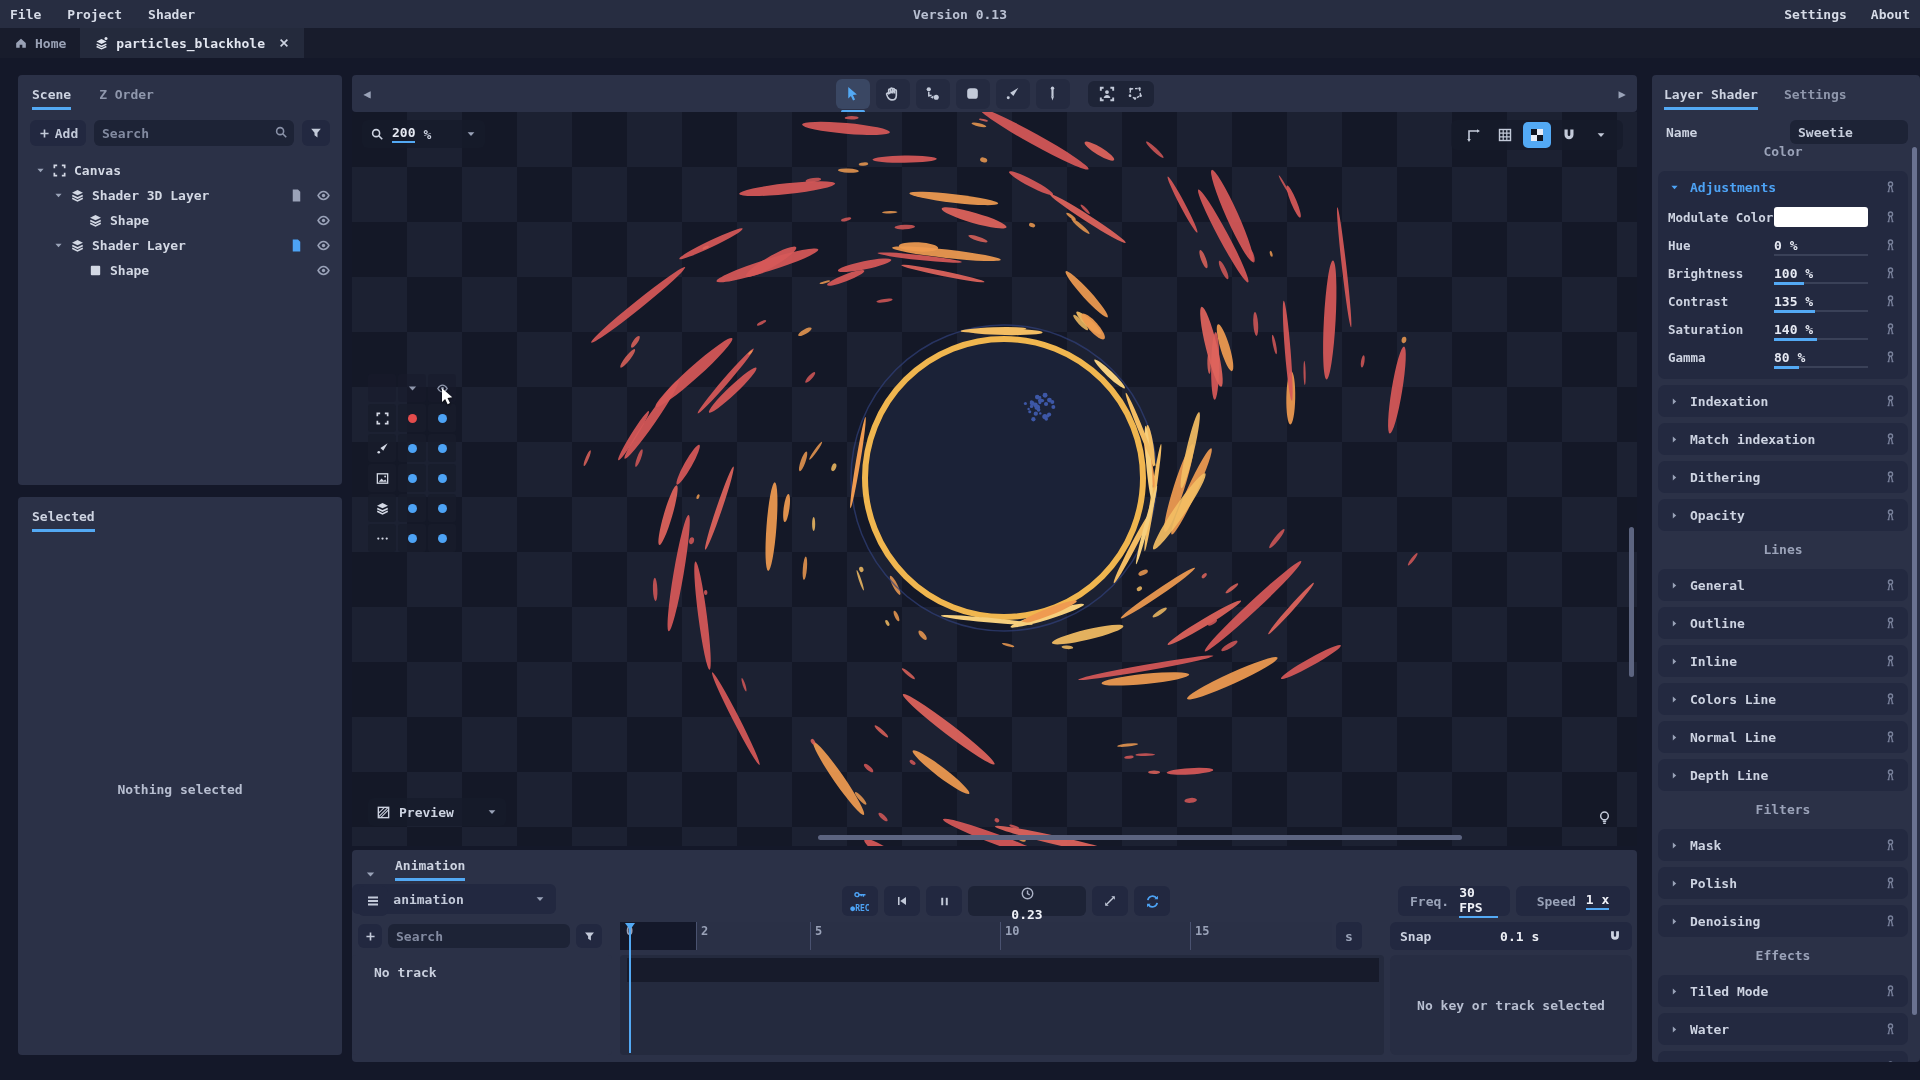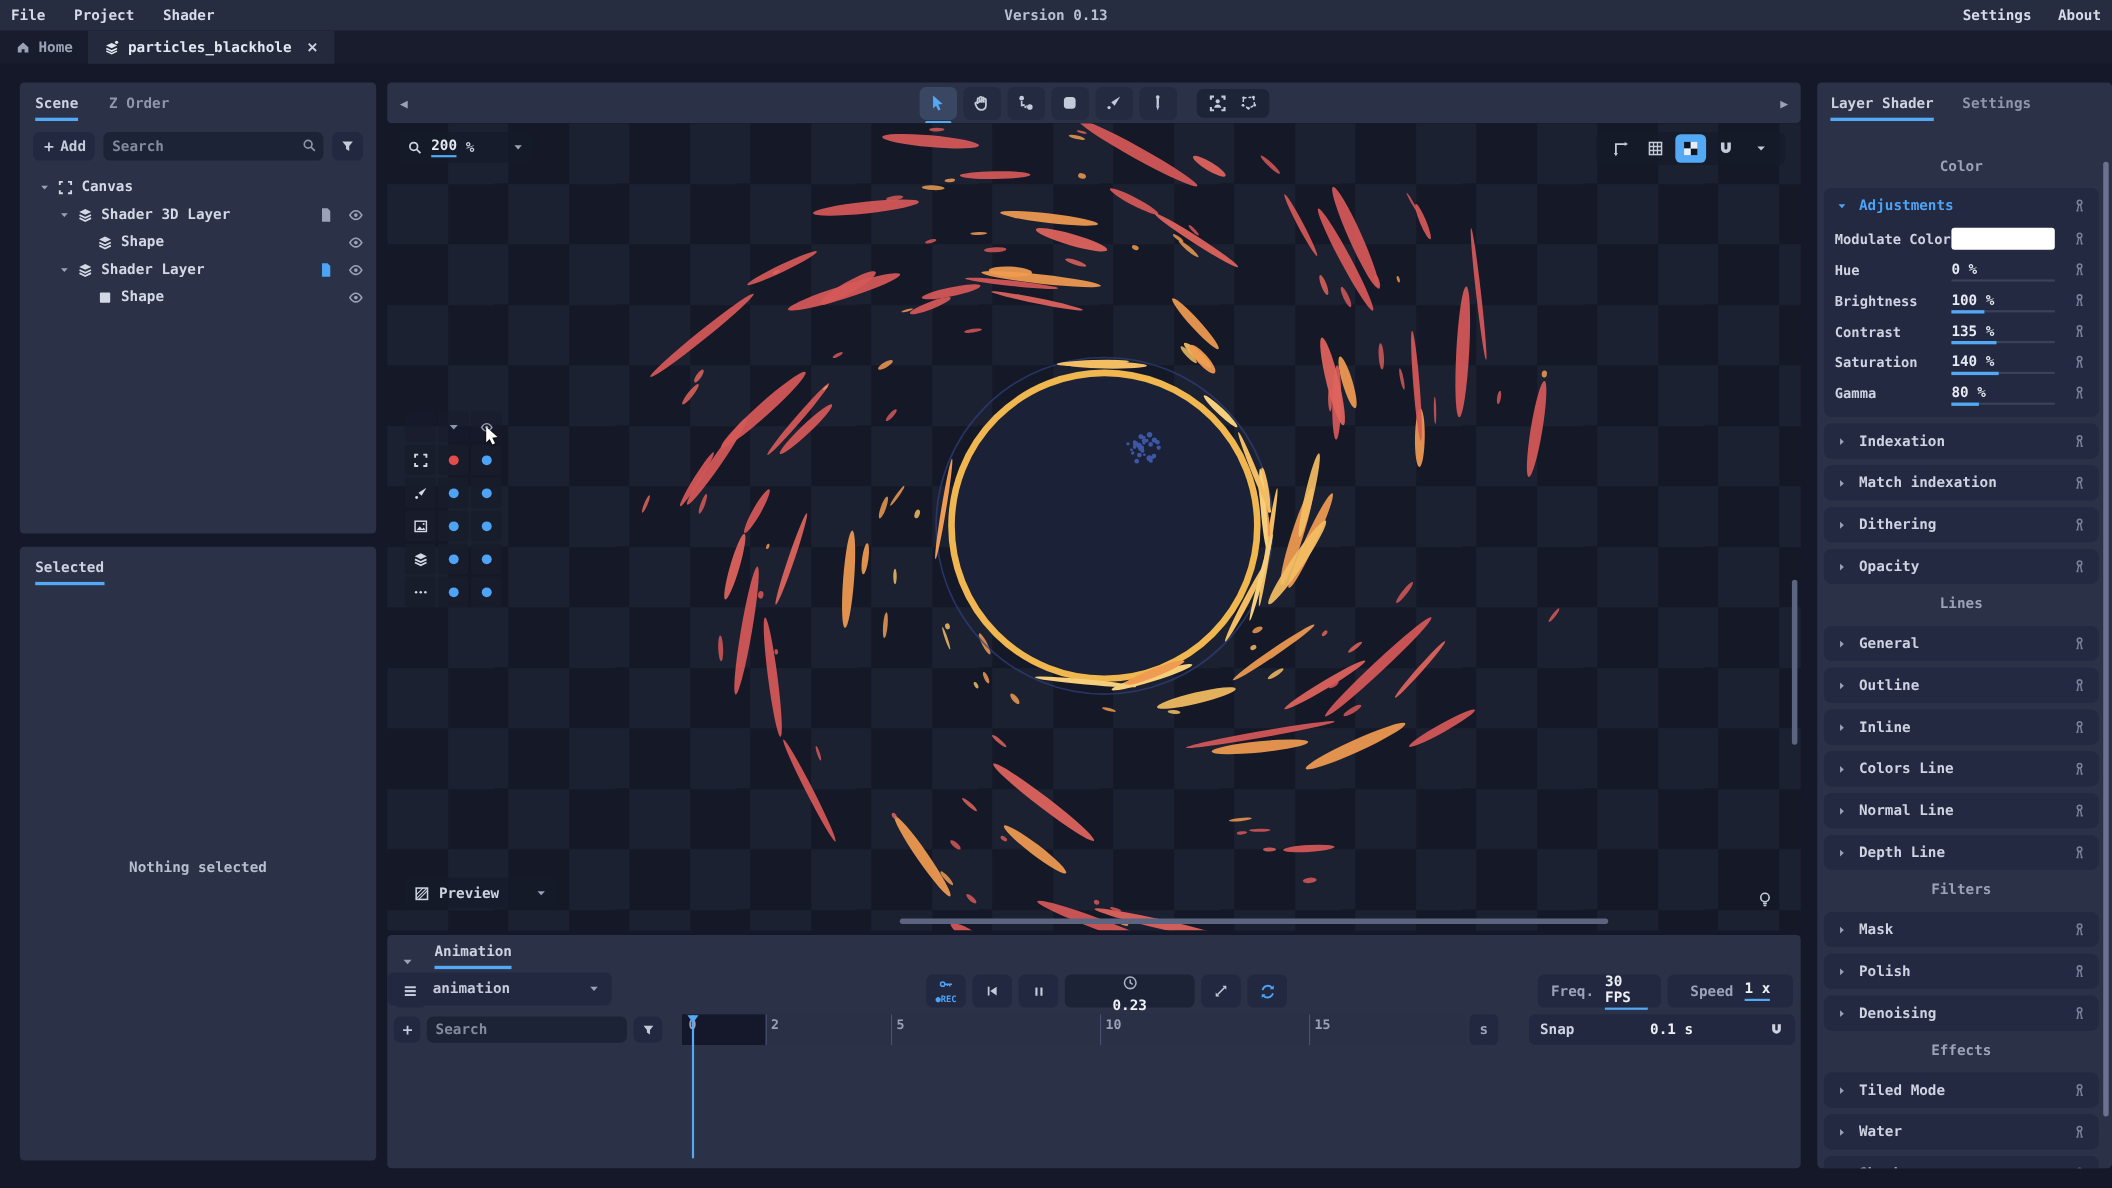--- a/index.html
+++ b/index.html
@@ -771,20 +771,24 @@
           <path d="M4 1.8 12.2 9l-3.8.5 2 4.1-1.9.9-2-4.1L4 12.8z" fill="currentColor"></path>
         </svg>
       </span>
   </div>
 
   <div class="panel" id="right-panel">
     <div class="tabs">
       <span class="ptab active">Layer Shader</span>
       <span class="ptab inactive">Settings</span>
     </div>
+    <div id="name-row">
+      <span>Name</span>
+      <input class="input" value="Sweetie" style="">
+    </div>
     <div id="rp-scroll">
         <div class="ghead">Color</div>
         <div class="section expanded" style="padding-bottom: 8px;">
           <div class="sec-h">
             <span class="chev icon">
               <svg viewBox="0 0 16 16" width="11" height="11">
                 <path d="M3.5 5.5 8 10.5 12.5 5.5z" fill="currentColor"></path>
               </svg>
             </span>
             <span class="t">Adjustments</span>
@@ -1275,15 +1279,26 @@
         <span>Snap</span>
         <span class="v">0.1 s</span>
         <span class="icon" id="snap-magnet">
             <svg viewBox="0 0 16 16" width="14" height="14">
               <path d="M3.5 2.5h3.2v5.2a1.3 1.3 0 0 0 2.6 0V2.5h3.2v5.2a4.5 4.5 0 0 1-9 0z" fill="currentColor"></path>
             </svg>
           </span>
       </div>
     </div>
 
+    <div id="bp-tracks">
+      <div id="tracklist">
+        <span>No track</span>
+      </div>
+      <div id="lane">
+        <div class="trackrow"></div>
+      </div>
+      <div id="nokey">
+        <span>No key or track selected</span>
+      </div>
+    </div>
     <div id="playhead" style="left: 276.74px;"></div>
   </div>
 </div>
 
 </body></html>

